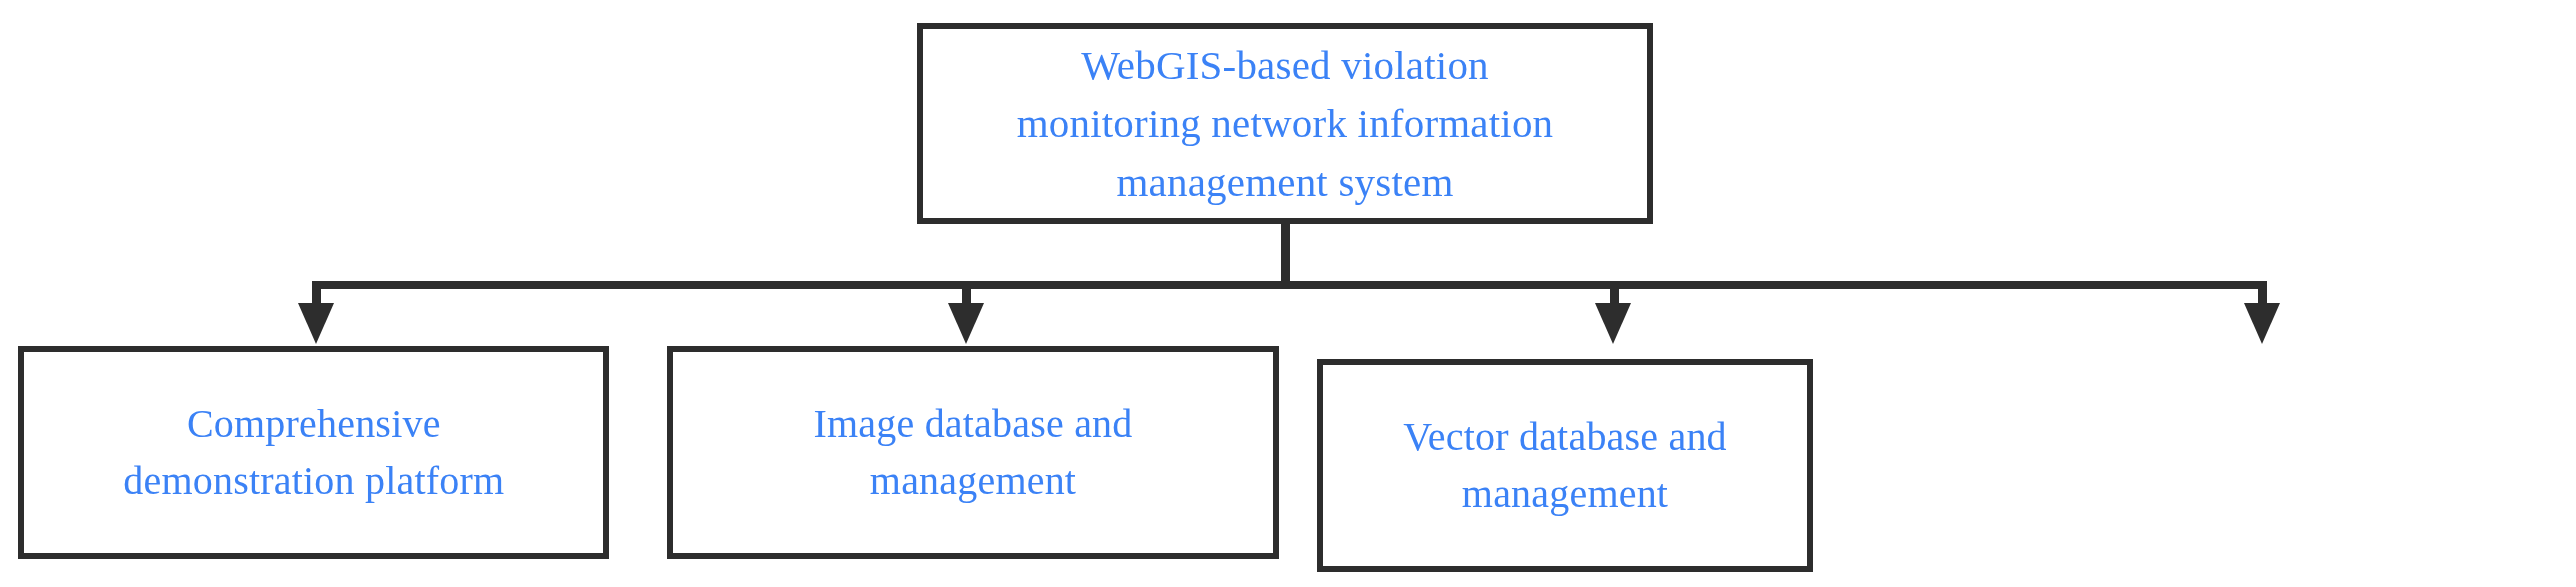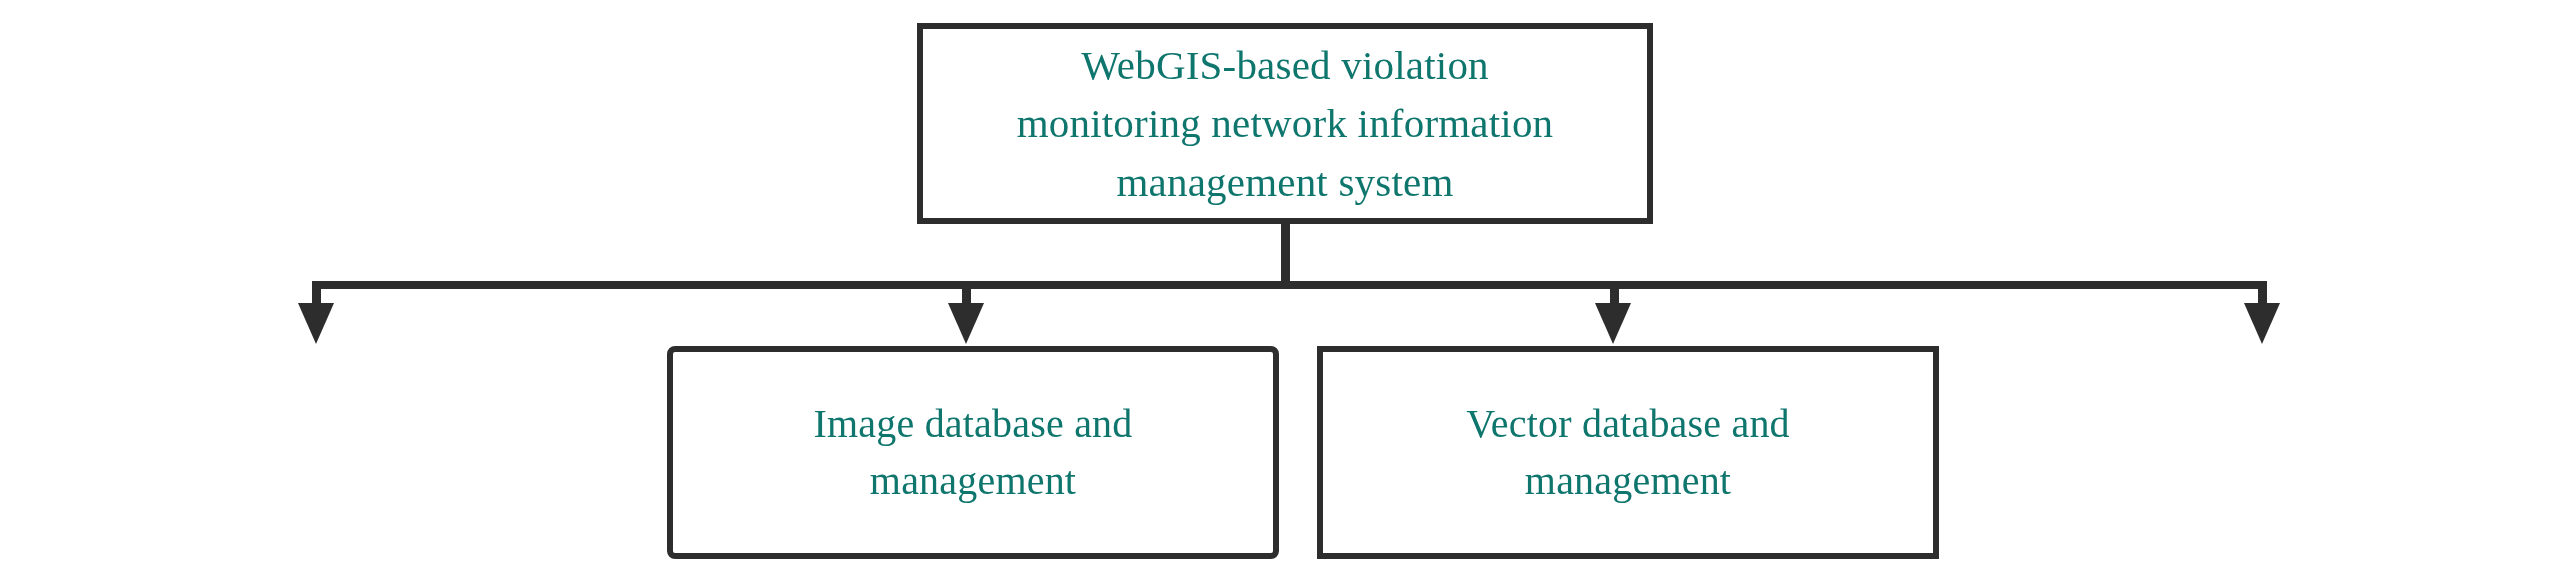--- a/index.html
+++ b/index.html
@@ -22,21 +22,21 @@
     position: absolute;
     box-sizing: border-box;
     border: 6.4px solid #2d2d2d;
     background: #ffffff;
     display: flex;
     align-items: center;
     justify-content: center;
     text-align: center;
   }
   .node-label {
-    color: #0f766e;
+    color: #3b82f6;
     font-family: "Liberation Serif", "DejaVu Serif", serif;
     font-weight: 400;
     line-height: 1.42;
     letter-spacing: 0.2px;
     white-space: pre-line;
   }
   
   #root-node {
     left: 917px;
     top: 23px;
@@ -48,22 +48,22 @@
   }
   
   .child-node {
     top: 346px;
     height: 213px;
   }
   .child-node .node-label {
     font-size: 40px;
   }
   #child-node-0 { left: 18.3px;   width: 591px; }
-  #child-node-1 { left: 667px;  width: 612px; border-radius: 8px; }
-  #child-node-2 { left: 1317px; width: 622px; }
+  #child-node-1 { left: 667px;  width: 612px; }
+  #child-node-2 { left: 1317px; width: 496px; margin-top: 13px; }
   #child-node-3 { left: 1973px; width: 587px; }
 
   
   .connector-line {
     position: absolute;
     background: #2d2d2d;
   }
   #trunk-stem {
     left: 1281px;
     top: 224px;
@@ -120,20 +120,24 @@
 
   <div class="branch-stem" id="branch-stem-1"></div>
   <div class="arrow-head" id="arrow-head-1"></div>
 
   <div class="branch-stem" id="branch-stem-2"></div>
   <div class="arrow-head" id="arrow-head-2"></div>
 
   <div class="branch-stem" id="branch-stem-3"></div>
   <div class="arrow-head" id="arrow-head-3"></div>
 
+  <div class="node-box child-node" id="child-node-0">
+    <span class="node-label">Comprehensive
+demonstration platform</span>
+  </div>
 
   <div class="node-box child-node" id="child-node-1">
     <span class="node-label">Image database and
 management</span>
   </div>
 
   <div class="node-box child-node" id="child-node-2">
     <span class="node-label">Vector database and
 management</span>
   </div>

